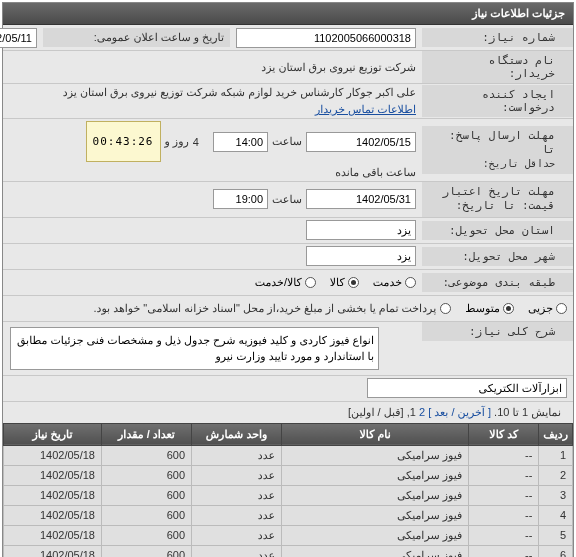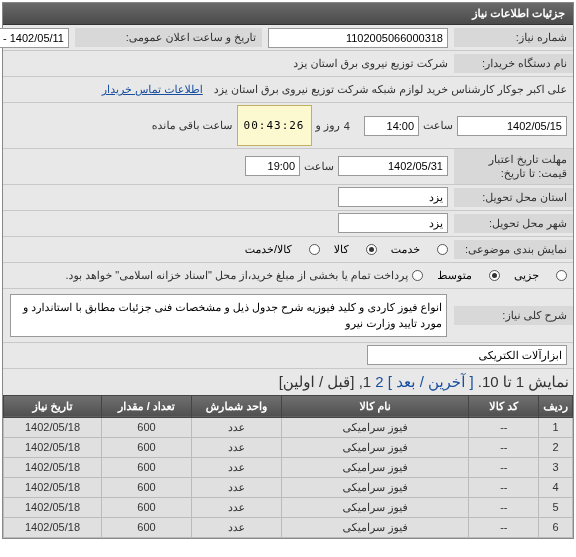--- a/index.html
+++ b/index.html
@@ -1,42 +1,42 @@
 <!DOCTYPE html>
 <html dir="rtl" lang="fa"><head>
 <meta charset="utf-8">
 <style>
 * { box-sizing: border-box; margin: 0; padding: 0; }
 body { font-family: Tahoma, Arial, sans-serif; font-size: 11px; background: #fff; direction: rtl; }
 .panel { border: 1px solid #888; margin: 2px; }
 .panel-header { background: linear-gradient(#6a6a6a,#4a4a4a); color: #fff; padding: 4px 8px; font-weight: bold; border-bottom: 1px solid #333; }
 .panel-body { background: #e8e8e8; padding: 0; }
 .row { display: flex; align-items: center; border-bottom: 1px solid #c8c8c8; min-height: 26px; }
-.label-cell { background: #d8d8d8; width: 119px; padding: 3px 6px; text-align: right; color: #333; flex-shrink:0; }
+.label-cell { background: #d8d8d8; width: 151px; padding: 3px 18px; text-align: right; color: #333; flex-shrink:0;font-family:Liberation Mono, monospace; }
 .label-cell2 { background: #d8d8d8; width: 187px; padding: 3px 6px; text-align: right; color: #333; flex-shrink:0; }
 .val-cell { flex: 1; padding: 2px 6px; display: flex; align-items: center; gap: 4px; flex-wrap: wrap; }
 input[type=text].boxed { background: #fff; border: 1px solid #999; padding: 2px 4px; font-family: inherit; font-size: 11px; height: 20px; }
 .wide { width: 180px; }
 .mid { width: 110px; }
 .small { width: 55px; }
 .plain { background: transparent; border: none; color: #333; }
 .link { color: #1a4fa0; text-decoration: underline; cursor: pointer; }
 .radio-group { display: flex; gap: 14px; align-items: center; }
-.radio-item { display: flex; align-items: center; gap: 17px; }
+.radio-item { display: flex; align-items: center; gap: 3px; }
 .radio { width: 11px; height: 11px; border: 1px solid #555; border-radius: 50%; display: inline-flex; align-items: center; justify-content: center; background:#fff; }
 .radio.sel::after { content:''; width:5px; height:5px; background:#333; border-radius:50%; }
 .desc-box { background:#fff; border:1px solid #999; padding:4px; margin:2px 4px; font-size:11px; line-height:1.5; }
 .section-title { background: linear-gradient(#6a6a6a,#4a4a4a); color:#fff; padding:4px 8px; font-weight:bold; border-top:1px solid #333; border-bottom:1px solid #333; }
 .group-row { display:flex; align-items:center; border-bottom:1px solid #c8c8c8; min-height:26px; }
-.pager { padding:4px 4px; font-size:15px; color:#333; }
+.pager { padding:4px 12px; font-size:11px; color:#333; }
 .pager .lnk { color:#1a4fa0; cursor:pointer; }
 table.data { width:100%; border-collapse:collapse; }
 table.data th { background: linear-gradient(#707070,#505050); color:#fff; padding:4px; border:1px solid #444; font-weight:bold; font-size:11px; }
-table.data td { background:#e0e0e0; border:1px solid #bbb; padding:3px 6px; text-align:center; font-size:11px; color:#333; }
-table.data td.rt { text-align:center; }
+table.data td { background:#e0e0e0; border:1px solid #bbb; padding:3px 6px; text-align:right; font-size:11px; color:#333; }
+table.data td.rt { text-align:right; }
 .timer { background:#fcf8d0; border:1px solid #c0b060; padding:13px 6px; font-family:monospace; letter-spacing:1px; }
 .inline-lbl { color:#333; }
 </style>
 </head>
 <body>
 
 <div class="panel">
   <div class="panel-header">جزئیات اطلاعات نیاز</div>
   <div class="panel-body">
 
@@ -52,27 +52,32 @@
     </div>
 
     <div class="row">
       <div class="label-cell">نام دستگاه خریدار:</div>
       <div class="val-cell">
         <span class="plain">شرکت توزیع نیروی برق استان یزد</span>
       </div>
     </div>
 
     <div class="row">
+      <div class="label-cell">ایجاد کننده درخواست:</div>
       <div class="val-cell">
         <span class="plain">علی اکبر جوکار  کارشناس خرید لوازم شبکه  شرکت توزیع نیروی برق استان یزد</span>
         &nbsp;<span class="link">اطلاعات تماس خریدار</span>
       </div>
     </div>
 
     <div class="row">
+      <div class="label-cell" style="line-height:1.3">
+        <span>مهلت ارسال پاسخ: تا</span><br>
+        <span style="font-size:10px">حداقل تاریخ:</span>
+      </div>
       <div class="val-cell">
         <input type="text" class="boxed mid" readonly="" value="1402/05/15" style="">
         <span class="inline-lbl">ساعت</span>
         <input type="text" class="boxed small" readonly="" value="14:00" style="">
         &nbsp;&nbsp;
         <span class="plain">4</span>
         <span class="inline-lbl">روز و</span>
         <span class="timer">00:43:26</span>
         <span class="inline-lbl">ساعت باقی مانده</span>
       </div>
@@ -95,21 +100,21 @@
     </div>
 
     <div class="row">
       <div class="label-cell">شهر محل تحویل:</div>
       <div class="val-cell">
         <input type="text" class="boxed mid" readonly="" value="یزد" style="">
       </div>
     </div>
 
     <div class="row">
-      <div class="label-cell">نمایش بندی موضوعی:</div>
+      <div class="label-cell">طبقه بندی موضوعی:</div>
       <div class="val-cell">
         <div class="radio-group">
           <span class="radio-item">
               <span class="radio"></span>
               <span>خدمت</span>
             </span>
           <span class="radio-item">
               <span class="radio sel"></span>
               <span>کالا</span>
             </span>
@@ -134,21 +139,21 @@
             </span>
         </div>
         &nbsp;&nbsp;
         <span class="radio-item">
             <span class="radio"></span>
           </span>
         <span class="plain">پرداخت تمام یا بخشی از مبلغ خرید،از محل "اسناد خزانه اسلامی" خواهد بود.</span>
       </div>
     </div>
 
-    <div class="row" style="align-items:center;">
+    <div class="row" style="align-items:flex-start;gap:36px;">
       <div class="label-cell">شرح کلی نیاز:</div>
       <div class="val-cell" style="padding:3px;">
         <div class="desc-box" style="flex:1">انواع فیوز کاردی و کلید فیوزیه شرح جدول ذیل و مشخصات فنی جزئیات مطابق با استاندارد و مورد تایید وزارت نیرو</div>
       </div>
     </div>
 
 
     <div class="group-row">
       <div class="val-cell">
         <input type="text" class="boxed" style="width: 200px;" readonly="" value="ابزارآلات الکتریکی">

